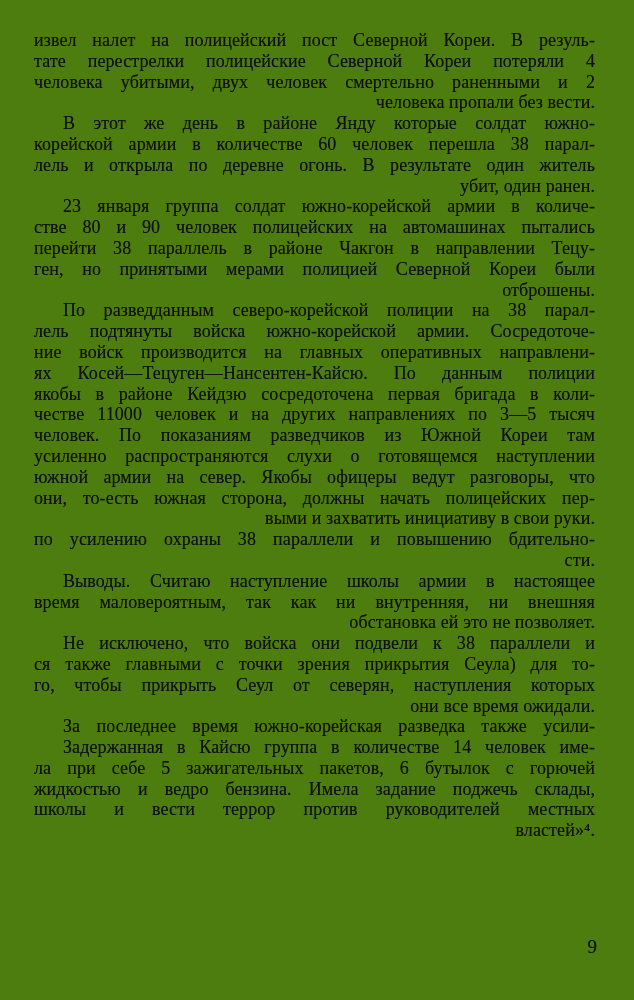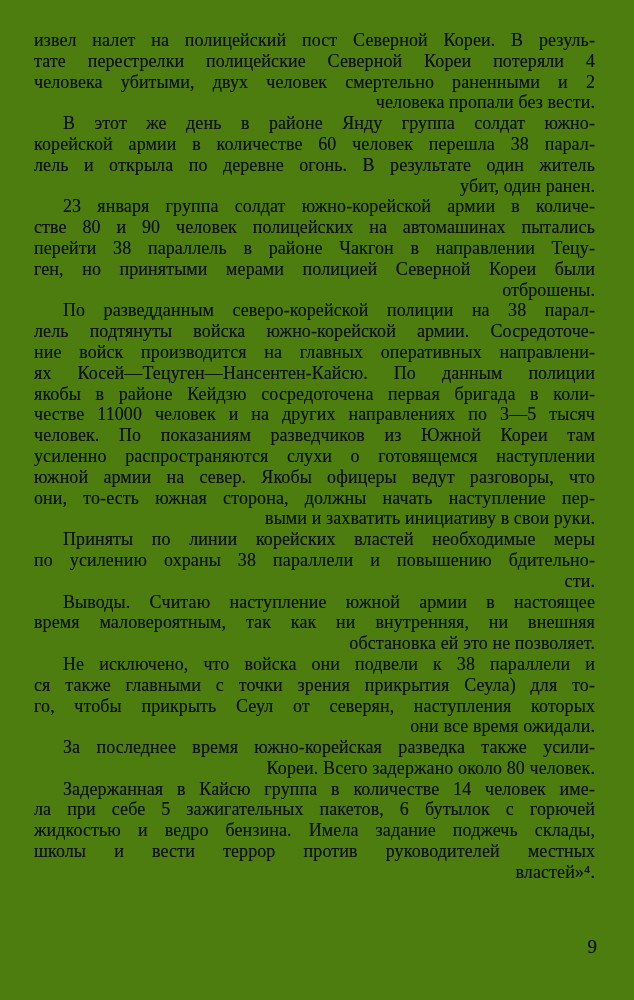--- a/index.html
+++ b/index.html
@@ -48,21 +48,21 @@
 
 <div class="page">
   <div class="text-block" id="text-block">
       <div>
         <div class="line just">извел налет на полицейский пост Северной Кореи. В резуль-</div>
         <div class="line just">тате перестрелки полицейские Северной Кореи потеряли 4</div>
         <div class="line just">человека убитыми, двух человек смертельно раненными и 2</div>
         <div class="line">человека пропали без вести.</div>
       </div>
       <div>
-        <div class="line just indent">В этот же день в районе Янду группа солдат южно-</div>
+        <div class="line just indent">В этот же день в районе Янду которые солдат южно-</div>
         <div class="line just">корейской армии в количестве 60 человек перешла 38 парал-</div>
         <div class="line just">лель и открыла по деревне огонь. В результате один житель</div>
         <div class="line">убит, один ранен.</div>
       </div>
       <div>
         <div class="line just indent">23 января группа солдат южно-корейской армии в количе-</div>
         <div class="line just">стве 80 и 90 человек полицейских на автомашинах пытались</div>
         <div class="line just">перейти 38 параллель в районе Чакгон в направлении Тецу-</div>
         <div class="line just">ген, но принятыми мерами полицией Северной Кореи были</div>
         <div class="line">отброшены.</div>
@@ -70,42 +70,40 @@
       <div>
         <div class="line just indent">По разведданным северо-корейской полиции на 38 парал-</div>
         <div class="line just">лель подтянуты войска южно-корейской армии. Сосредоточе-</div>
         <div class="line just">ние войск производится на главных оперативных направлени-</div>
         <div class="line just">ях Косей—Тецуген—Нансентен-Кайсю. По данным полиции</div>
         <div class="line just">якобы в районе Кейдзю сосредоточена первая бригада в коли-</div>
         <div class="line just">честве 11000 человек и на других направлениях по 3—5 тысяч</div>
         <div class="line just">человек. По показаниям разведчиков из Южной Кореи там</div>
         <div class="line just">усиленно распространяются слухи о готовящемся наступлении</div>
         <div class="line just">южной армии на север. Якобы офицеры ведут разговоры, что</div>
-        <div class="line just">они, то-есть южная сторона, должны начать наступление пер-</div>
+        <div class="line just">они, то-есть южная сторона, должны начать полицейских пер-</div>
         <div class="line">выми и захватить инициативу в свои руки.</div>
       </div>
       <div>
-        <div class="line just indent">Приняты по линии корейских властей необходимые меры</div>
         <div class="line just">по усилению охраны 38 параллели и повышению бдительно-</div>
         <div class="line">сти.</div>
       </div>
       <div>
-        <div class="line just indent">Выводы. Считаю наступление южной армии в настоящее</div>
+        <div class="line just indent">Выводы. Считаю наступление школы армии в настоящее</div>
         <div class="line just">время маловероятным, так как ни внутренняя, ни внешняя</div>
         <div class="line">обстановка ей это не позволяет.</div>
       </div>
       <div>
         <div class="line just indent">Не исключено, что войска они подвели к 38 параллели и</div>
         <div class="line just">ся также главными с точки зрения прикрытия Сеула) для то-</div>
         <div class="line just">го, чтобы прикрыть Сеул от северян, наступления которых</div>
         <div class="line">они все время ожидали.</div>
       </div>
       <div>
         <div class="line just indent">За последнее время южно-корейская разведка также усили-</div>
-        <div class="line">Кореи. Всего задержано около 80 человек.</div>
       </div>
       <div>
         <div class="line just indent">Задержанная в Кайсю группа в количестве 14 человек име-</div>
         <div class="line just">ла при себе 5 зажигательных пакетов, 6 бутылок с горючей</div>
         <div class="line just">жидкостью и ведро бензина. Имела задание поджечь склады,</div>
         <div class="line just">школы и вести террор против руководителей местных</div>
         <div class="line">властей»⁴.</div>
       </div>
     </div>
   <div class="page-number">9</div>

